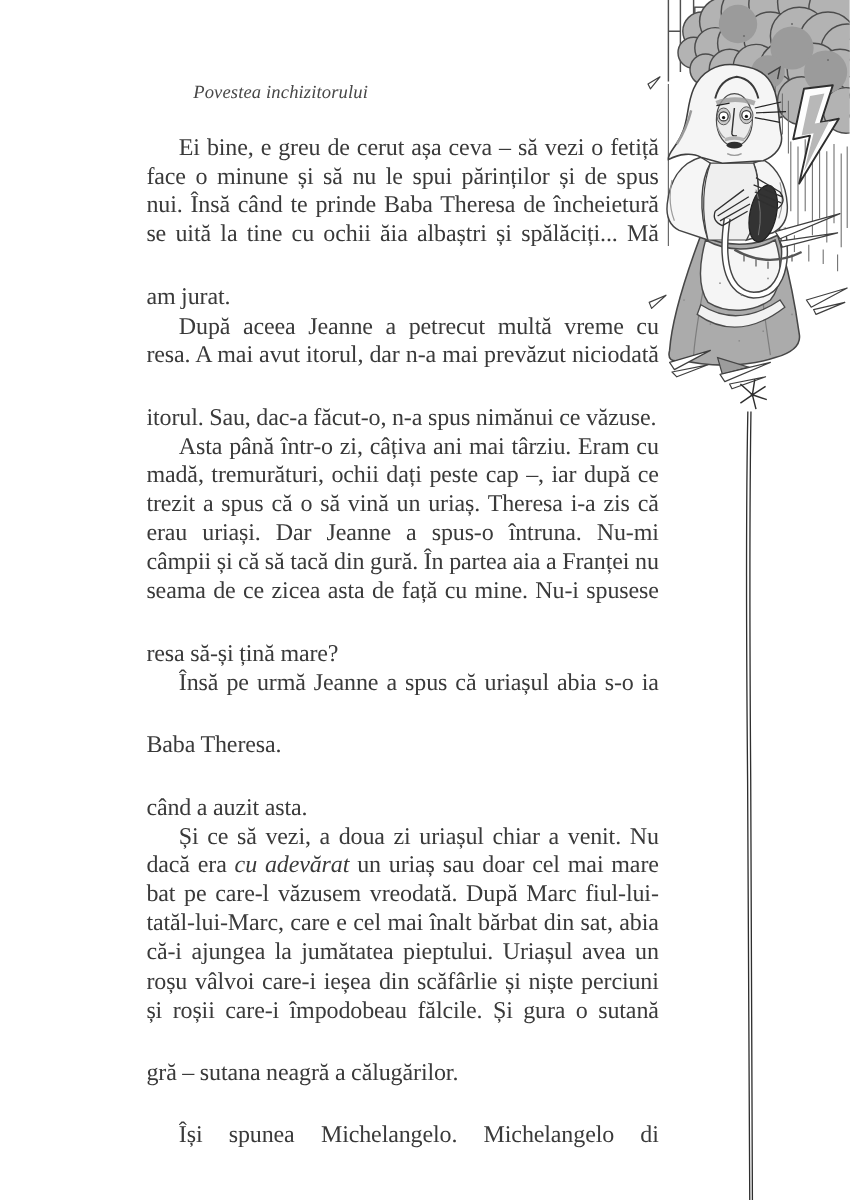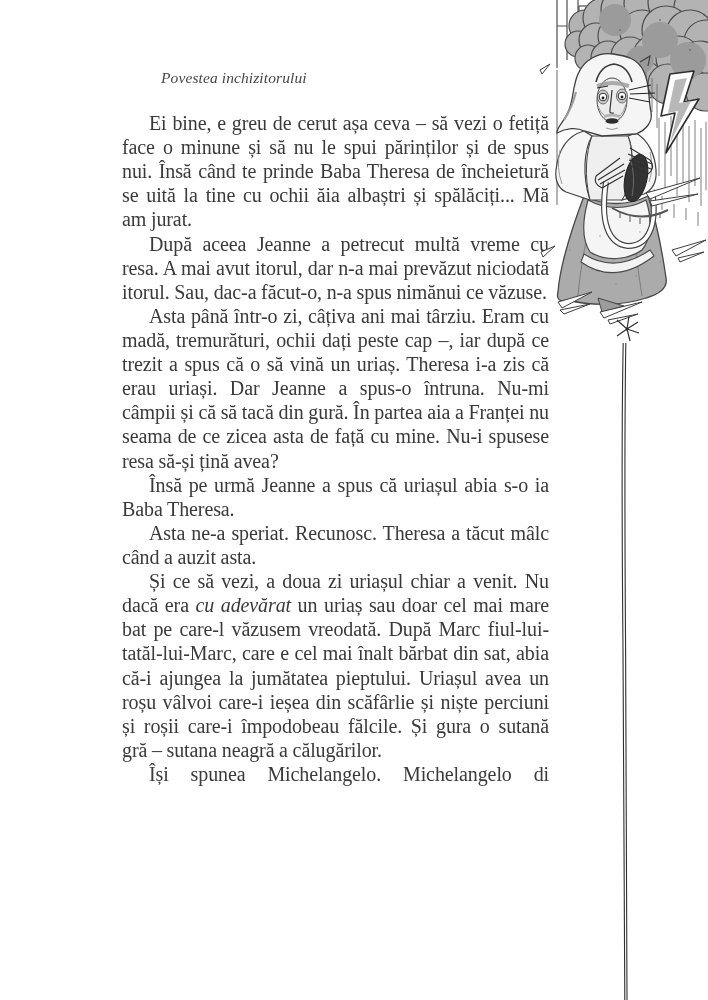--- a/index.html
+++ b/index.html
@@ -20,21 +20,21 @@
     font-size:16px;color:#3f3f3f;
   }
   .article{
     position:absolute;left:122px;top:111px;width:427px;
     font-size:20px;letter-spacing:-0.1px;word-spacing:-0.2px;
   }
   .line{
     line-height:24.12px;max-height:24.12px;overflow:hidden;
     text-align:justify;text-align-last:justify;
   }
-  .line.last{text-align-last:left;}
+  .line.last{text-align-last:left;margin-top:28px;}
   .line.first{text-indent:27px;}
   .line em{font-style:italic;margin-top:20px;}
   .illustration{
     position:absolute;top:0;right:0;width:178px;height:1000px;
   }
 </style>
 </head>
 <body>
 
 <div class="page-header">
@@ -50,24 +50,23 @@
     <div class="line last"><span>am jurat.</span></div>
     <div class="line first"><span>După aceea Jeanne a petrecut multă vreme cu The-</span></div>
     <div class="line"><span>resa. A mai avut itorul, dar n-a mai prevăzut niciodată vi-</span></div>
     <div class="line last"><span>itorul. Sau, dac-a făcut-o, n-a spus nimănui ce văzuse.</span></div>
     <div class="line first"><span>Asta până într-o zi, câțiva ani mai târziu. Eram cu ea</span></div>
     <div class="line"><span>madă, tremurături, ochii dați peste cap –, iar după ce s-a</span></div>
     <div class="line"><span>trezit a spus că o să vină un uriaș. Theresa i-a zis că bate</span></div>
     <div class="line"><span>erau uriași. Dar Jeanne a spus-o întruna. Nu-mi dădeam</span></div>
     <div class="line"><span>câmpii și că să tacă din gură. În partea aia a Franței nu</span></div>
     <div class="line"><span>seama de ce zicea asta de față cu mine. Nu-i spusese The-</span></div>
-    <div class="line last"><span>resa să-și țină avea?</span></div>
+    <div class="line last"><span>resa să-și țină mare?</span></div>
     <div class="line first"><span>Însă pe urmă Jeanne a spus că uriașul abia s-o ia pe</span></div>
     <div class="line last"><span>Baba Theresa.</span></div>
-    <div class="line first"><span>Asta ne-a speriat. Recunosc. Theresa a tăcut mâlc</span></div>
     <div class="line last"><span>când a auzit asta.</span></div>
     <div class="line first"><span>Și ce să vezi, a doua zi uriașul chiar a venit. Nu tacă</span></div>
     <div class="line"><span>dacă era </span><em>cu adevărat</em><span> un uriaș sau doar cel mai mare băr-</span></div>
     <div class="line"><span>bat pe care-l văzusem vreodată. După Marc fiul-lui-Marc</span></div>
     <div class="line"><span>tatăl-lui-Marc, care e cel mai înalt bărbat din sat, abia da-</span></div>
     <div class="line"><span>că-i ajungea la jumătatea pieptului. Uriașul avea un păr</span></div>
     <div class="line"><span>roșu vâlvoi care-i ieșea din scăfârlie și niște perciuni mari</span></div>
     <div class="line"><span>și roșii care-i împodobeau fălcile. Și gura o sutană nea-</span></div>
     <div class="line last"><span>gră – sutana neagră a călugărilor.</span></div>
     <div class="line first last"><span>Își spunea Michelangelo. Michelangelo di Bologna.</span></div>

